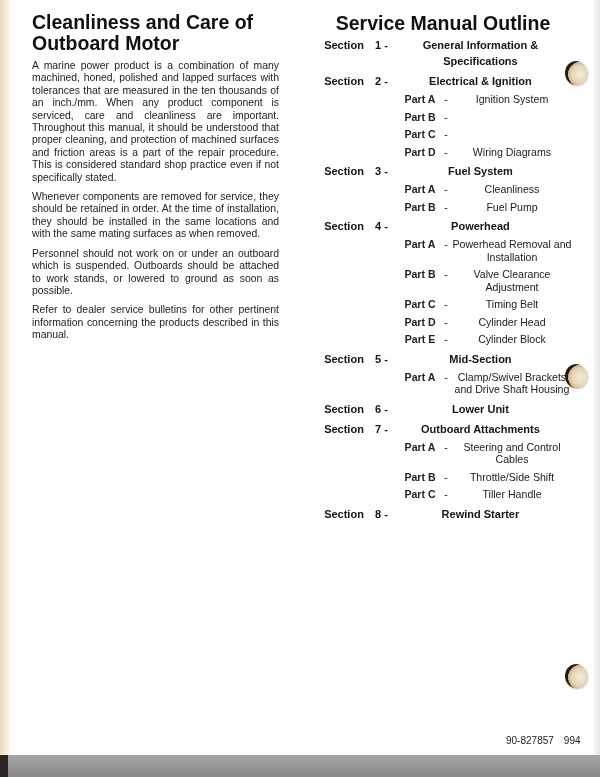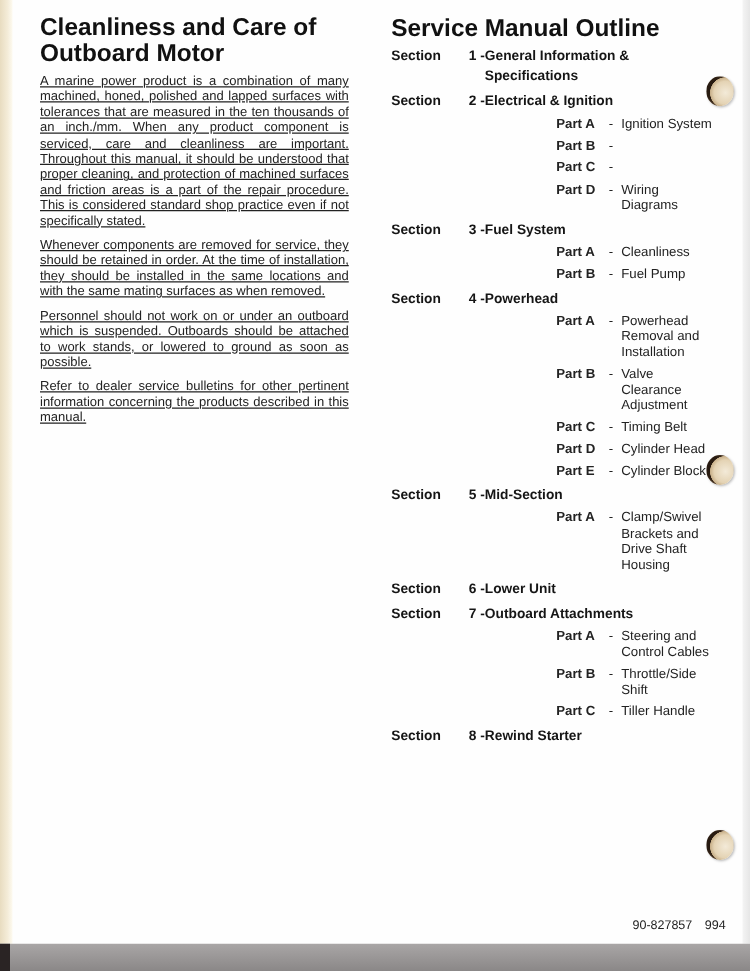--- a/index.html
+++ b/index.html
@@ -30,30 +30,29 @@
                 radial-gradient(circle at 40% 45%, #1b120c 0%, #2b1d12 50%, #5b442c 70%, #d9c6a2 85%);
     box-shadow: 1px 1px 2px rgba(0,0,0,0.25);
   }
   .left-col { position: absolute; left: 32px; top: 12px; width: 247px; }
   .left-title {
     font-weight: bold; font-size: 19.5px; line-height: 21px; margin: 0 0 6px 0; color: #111;
   }
   .left-col p {
     margin: 0 0 7px 0; font-size: 10.4px; line-height: 12.4px; text-align: justify;
     color: #222;
-    text-decoration: underline;
-  }
-  .right-col { position: absolute; left: 313px; top: 12px; width: 260px; }
+  }
+  .right-col { position: absolute; left: 313px; top: 12px; width: 260px; text-align: center; }
   .right-title { font-weight: bold; font-size: 19.5px; line-height: 22px; margin: 0 0 2px 0; color: #111; }
   .section { display: flex; font-weight: bold; font-size: 11px; line-height: 16px; margin: 3px 0 4px 0; color: #151515; }
   .sec-label { width: 62px; flex: none; }
   .sec-text { flex: 1; display: flex; }
   .sec-num { flex: none; }
   .sec-title { flex: 1; }
-  .part { display: flex; margin: 4px 0 5px 92px; font-size: 10.6px; line-height: 12.5px; color: #222; padding-left: 40px; }
+  .part { display: flex; margin: 4px 0 5px 46px; font-size: 10.6px; line-height: 12.5px; color: #222; padding-left: 40px; }
   .part-label { font-weight: bold; flex: none; width: 42px; }
   .part-sep { flex: none; width: 10px; }
   .part-title { flex: 1; }
   .footer { position: absolute; left: 506px; top: 735px; font-size: 10px; color: #222; }
   .footer span { margin-right: 10px; }
 </style>
 </head>
 <body>
 
 <div class="page-edge"></div>

